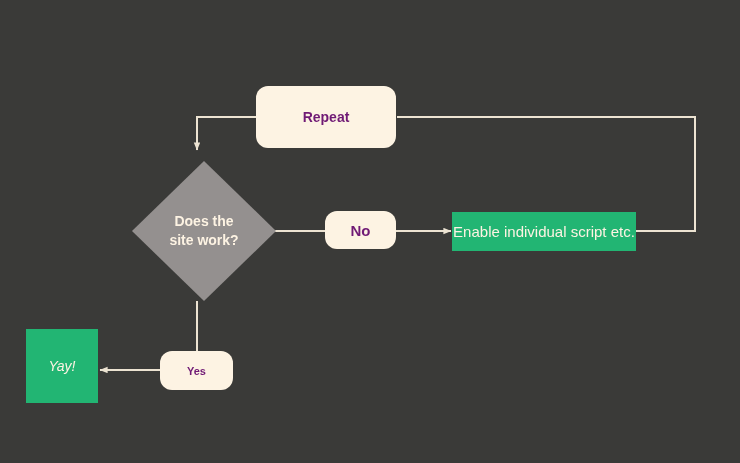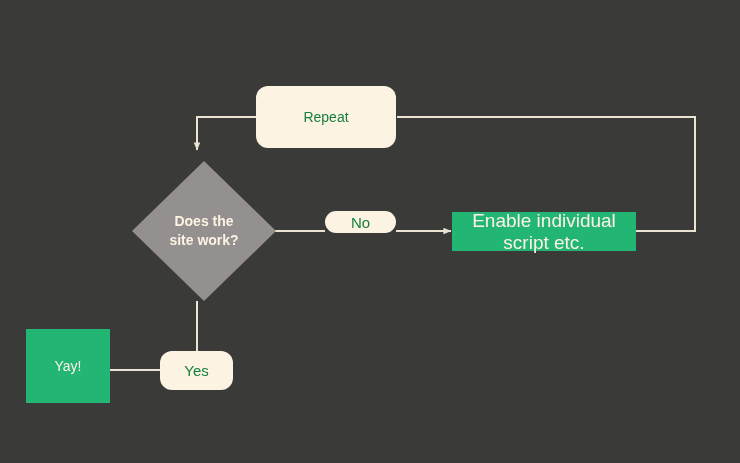--- a/index.html
+++ b/index.html
@@ -28,22 +28,22 @@
     display: flex;
     align-items: center;
     justify-content: center;
     text-align: center;
     z-index: 2;
   }
   
   .pill {
     background: #fdf3e3;
     border-radius: 12px;
-    color: #15803d;
-    font-weight: normal;
+    color: #701a75;
+    font-weight: bold;
   }
   .pill-lines {
     line-height: 1.35;
   }
   
   .green {
     background: #22b573;
     color: #fdf3e3;
     font-weight: normal;
     border-radius: 0;
@@ -74,24 +74,24 @@
     text-align: center;
     color: #fdf3e3;
     font-weight: bold;
     line-height: 1.35;
     white-space: pre-line;
   }
 
   
   #node-repeat   { left: 256px; top: 86px;  width: 140px; height: 62px;  font-size: 14px; }
   #node-decision { left: 132px; top: 161px; width: 144px; height: 140px; }
-  #node-no       { left: 325px; top: 211px; width: 71px;  height: 22px;  font-size: 15px; }
-  #node-action   { left: 452px; top: 212px; width: 184px; height: 39px;  font-size: 19px; }
-  #node-yes      { left: 160px; top: 351px; width: 73px;  height: 39px;  font-size: 15px; }
-  #node-yay      { left: 26px;  top: 329px; width: 84px;  height: 74px;  font-size: 14px; }
+  #node-no       { left: 325px; top: 211px; width: 71px;  height: 38px;  font-size: 15px; }
+  #node-action   { left: 452px; top: 212px; width: 184px; height: 39px;  font-size: 15px; }
+  #node-yes      { left: 160px; top: 351px; width: 73px;  height: 39px;  font-size: 11px; }
+  #node-yay      { left: 26px;  top: 329px; width: 72px;  height: 74px;  font-size: 14px; font-style: italic; }
 </style>
 </head>
 <body>
 
 <div id="canvas">
 
   <svg id="edges" viewBox="0 0 740 463" width="740" height="463" xmlns="http://www.w3.org/2000/svg">
     <defs>
       <marker id="arrowhead" markerWidth="9" markerHeight="9" refX="7.6" refY="3.4" orient="auto" markerUnits="userSpaceOnUse">
         <path d="M0,0.2 L8,3.4 L0,6.6 z" fill="#ece3d2"></path>

